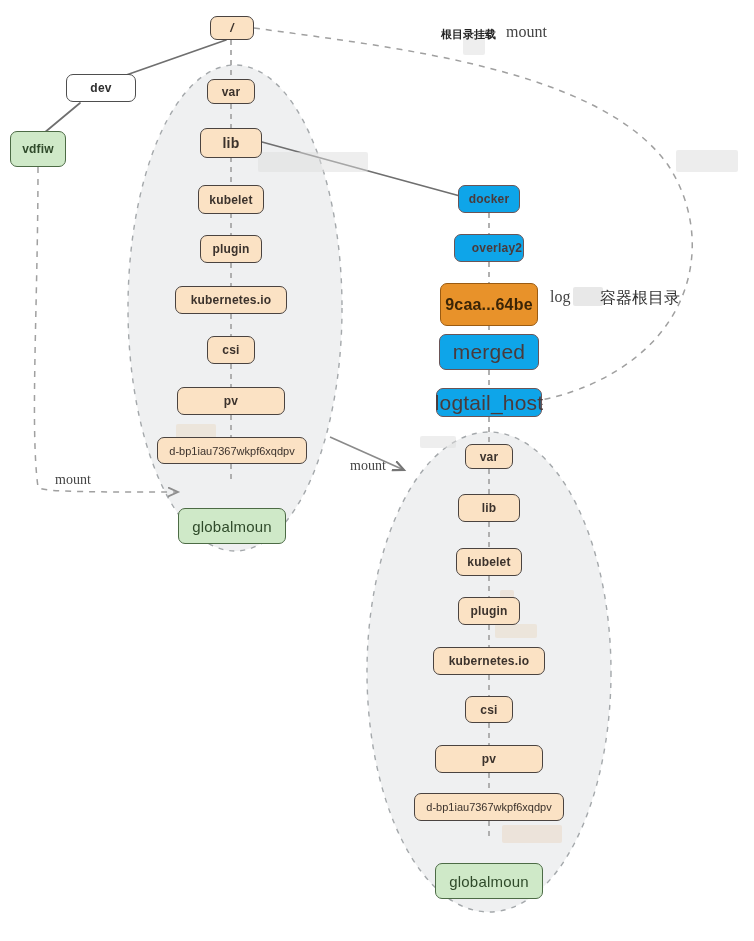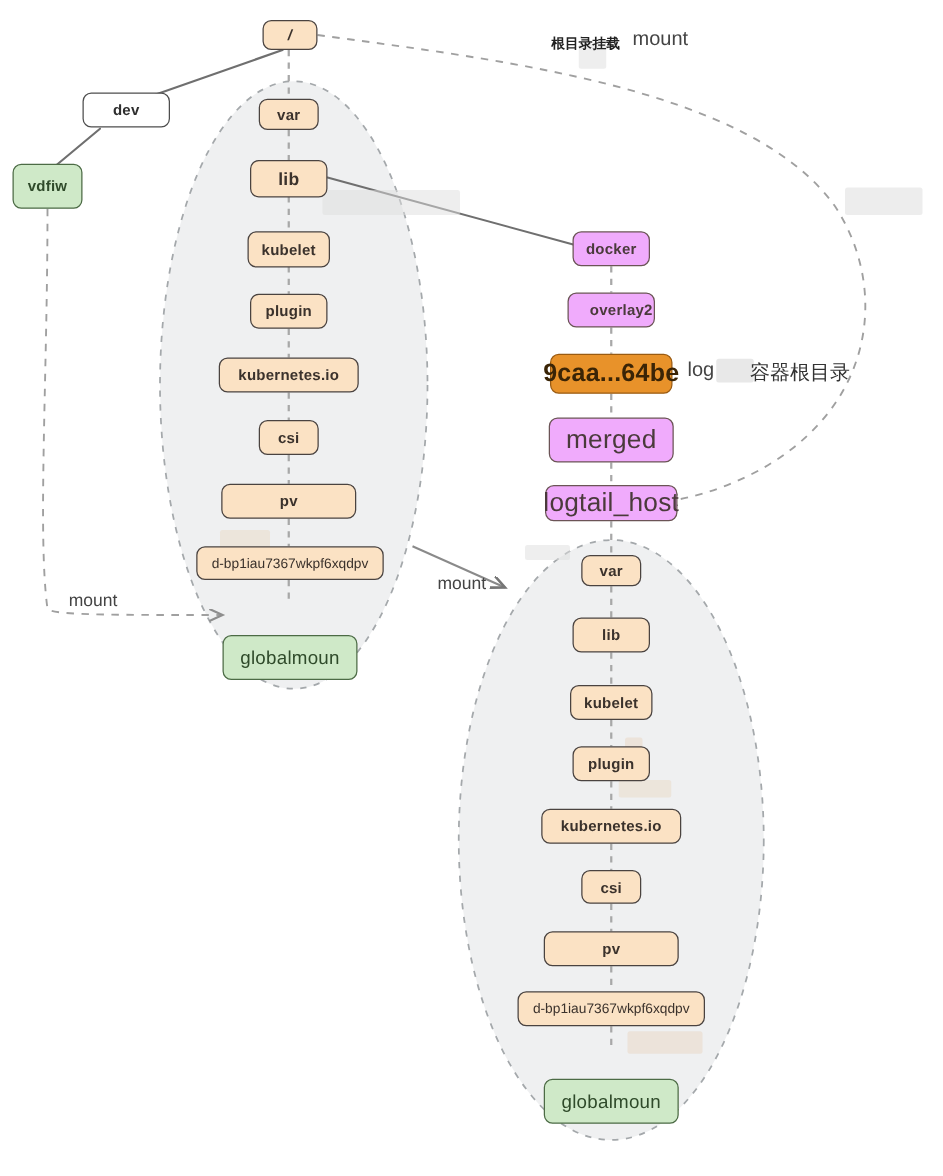--- a/index.html
+++ b/index.html
@@ -18,32 +18,32 @@
     border-radius:7px;
     background:#fbe2c4;
     color:#3b322c;
     font-weight:bold;
     font-size:12px;
     letter-spacing:.2px;
     white-space:nowrap;
   }
   .node.white{background:#ffffff;border-color:#4e4e4e;color:#2e2e2e;}
   .node.green{background:#cfe9c8;border-color:#4c6b45;color:#2f4a2a;}
-  .node.pink{background:#f0abfc;border-color:#6b5456;color:#4a3a3b;}
+  .node.pink{background:#0ea5e9;border-color:#6b5456;color:#4a3a3b;}
   .node.orange{background:#e8922a;border-color:#9a5b12;color:#3a2406;}
   .node.id{font-weight:normal;font-size:11px;letter-spacing:0;}
   .node.big{font-weight:normal;font-size:21px;}
   .node.med{font-weight:normal;font-size:15px;margin-top:24px;}
 
   .edge-label{
     position:absolute;
     color:#444;
     font-size:14px;
     white-space:nowrap;
-    font-family:Liberation Sans, sans-serif;
+    font-family:Liberation Serif, serif;
   }
   .edge-label.cn{
     font-size:11px;font-weight:bold;color:#222;
     font-family:"DejaVu Sans",sans-serif;
   }
   .edge-label.cn2{
     font-size:16px;font-weight:normal;color:#333;
     font-family:"DejaVu Sans",sans-serif;
   }
   .edge-label.plain{font-size:16px;color:#444;}
@@ -144,21 +144,21 @@
   <div class="node" style="left:177px;top:387px;width:108px;height:28px;">pv</div>
 
   <div class="node id" style="left:157px;top:437px;width:150px;height:27px;">d-bp1iau7367wkpf6xqdpv</div>
 
   <div class="node green med" style="left:178px;top:484px;width:108px;height:36px;">globalmoun</div>
 
   <div class="node pink" style="left:458px;top:185px;width:62px;height:28px;">docker</div>
 
   <div class="node pink" style="left:454px;top:234px;width:70px;height:28px;padding-left:16px;">overlay2</div>
 
-  <div class="node orange" style="left:440px;top:283px;width:98px;height:32px;font-size:20px;">9caa...64be</div>
+  <div class="node orange" style="left:440px;top:283px;width:98px;height:43px;font-size:16px;">9caa...64be</div>
 
   <div class="node pink big" style="left:439px;top:334px;width:100px;height:36px;">merged</div>
 
   <div class="node pink big" style="left:436px;top:388px;width:106px;height:29px;">logtail_host</div>
 
   <div class="node" style="left:465px;top:444px;width:48px;height:25px;">var</div>
 
   <div class="node" style="left:458px;top:494px;width:62px;height:28px;">lib</div>
 
   <div class="node" style="left:456px;top:548px;width:66px;height:28px;">kubelet</div>

